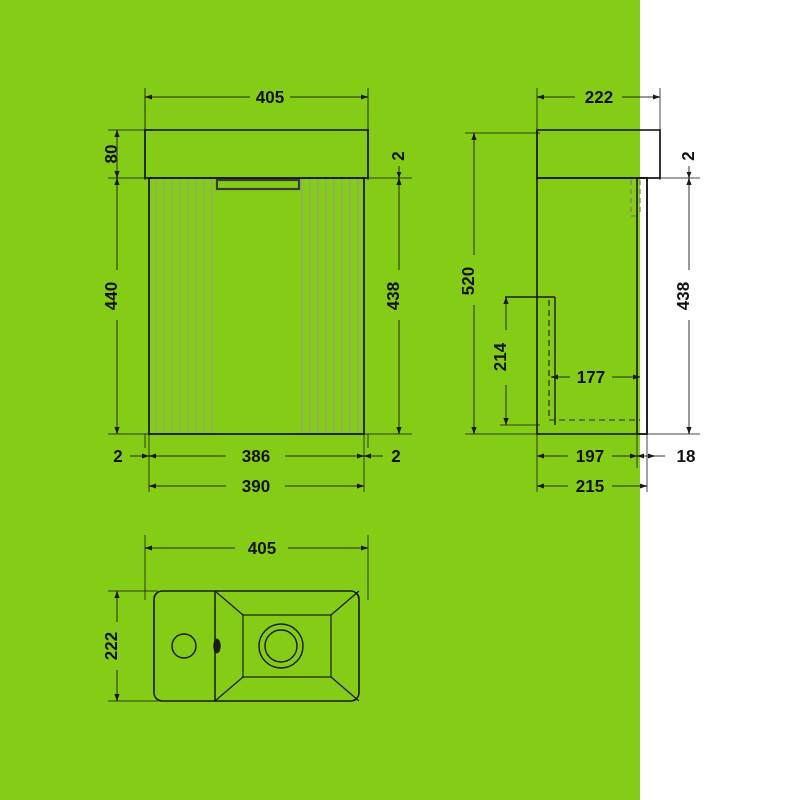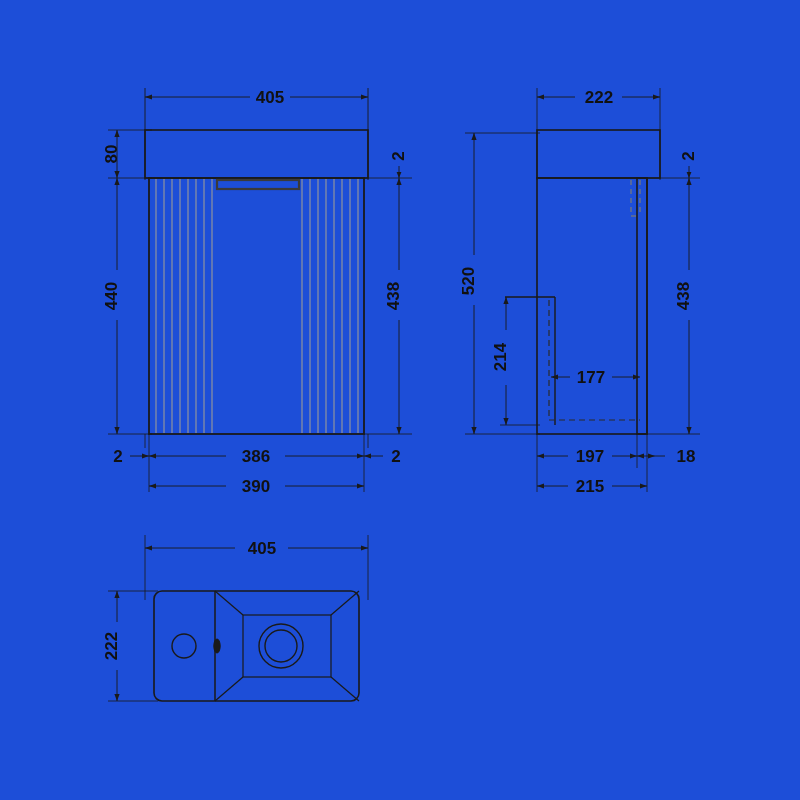--- a/index.html
+++ b/index.html
@@ -9,23 +9,23 @@
     background: #ffffff;
   }
   body {
     width: 800px;
     height: 800px;
     overflow: hidden;
     font-family: "Liberation Sans", sans-serif;
   }
   #drawing-root {
     position: relative;
-    width: 800px;
+    width: 640px;
     height: 800px;
-    background: #1d4ed8;
+    background: #84cc16;
   }
   svg#tech-drawing {
     display: block;
     width: 800px;
     height: 800px;
   }
   .dim-text {
     font-family: "Liberation Sans", sans-serif;
     font-size: 17px;
     font-weight: bold;

